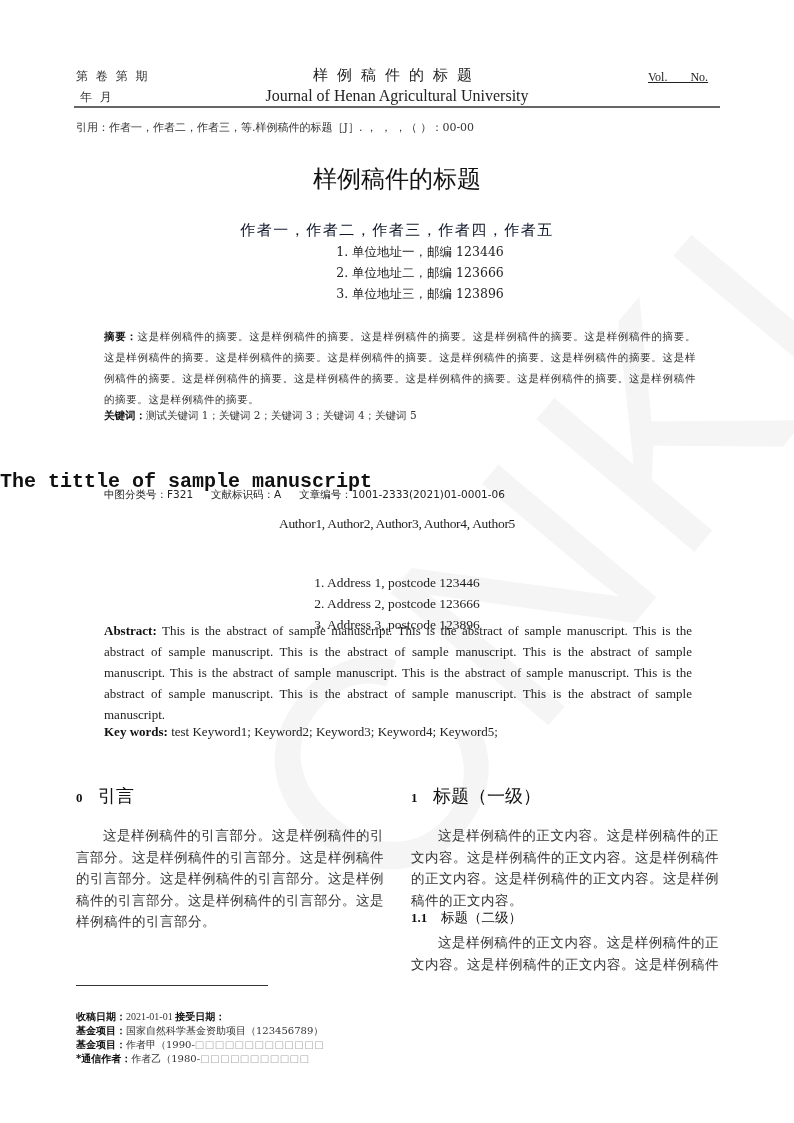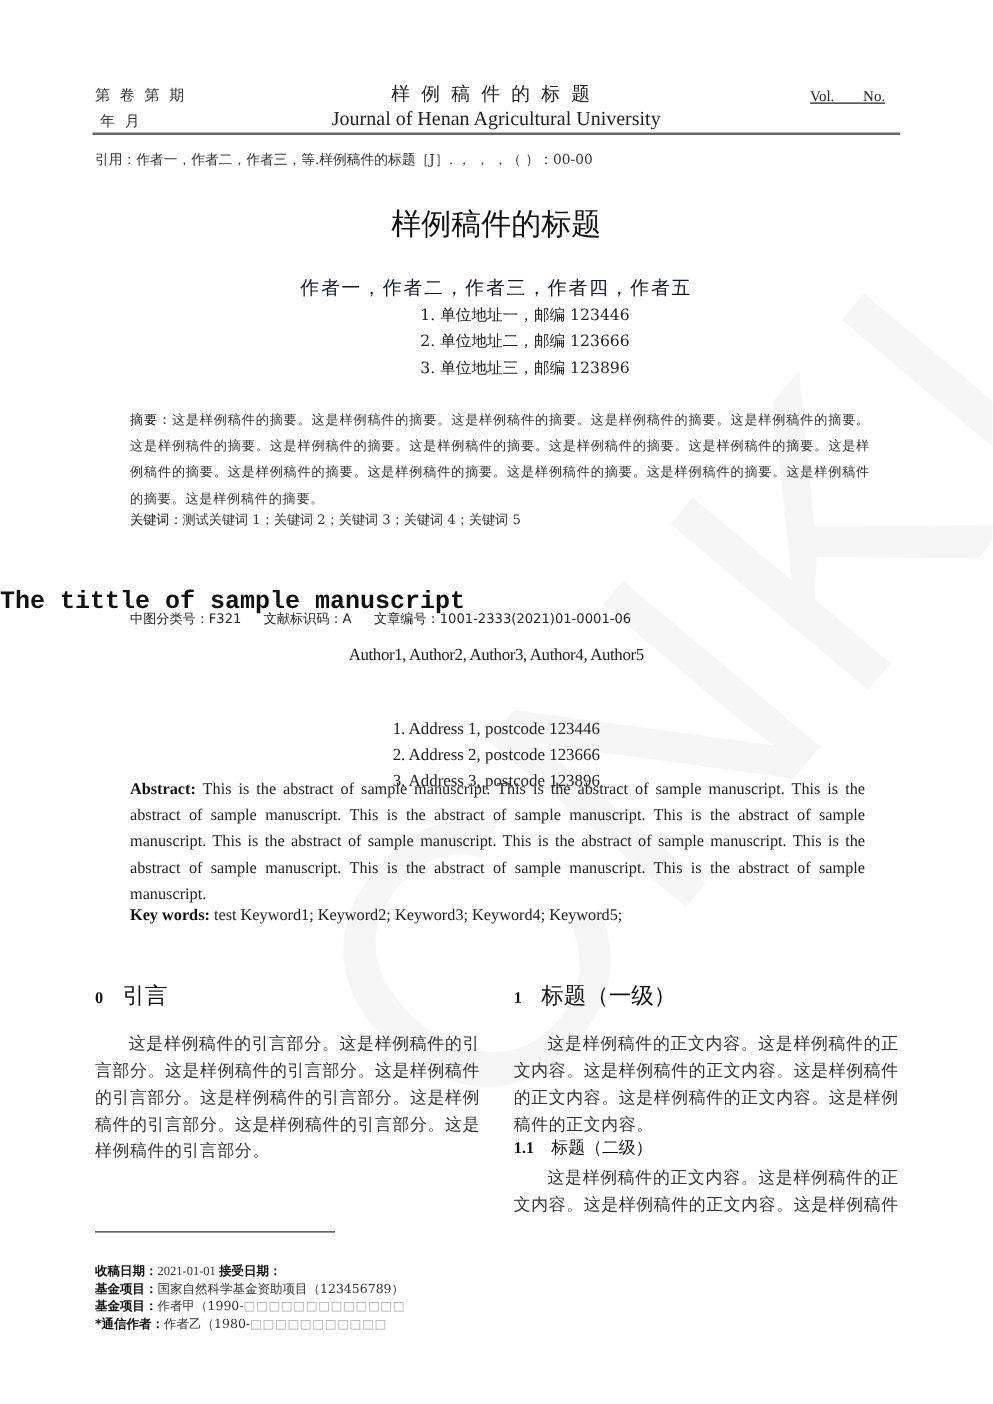--- a/index.html
+++ b/index.html
@@ -19,21 +19,21 @@
   .hdr-right { left: 648px; top: 70px; font-size: 12px; color:#222; word-spacing: 20px; text-decoration: underline; }
   .hdr-rule { left: 74px; top: 106px; width: 646px; height: 2px; background: #666; }
 
   .cite { left: 76px; top: 120px; font-size: 11px; color:#333; }
 
   .title-cn { left: 0; width: 794px; top: 163px; text-align: center; font-size: 24px; color:#111; }
   .authors-cn { left: 0; width: 794px; top: 221px; text-align: center; font-size: 15px; letter-spacing: 1.5px; color:#0f172a; }
   .addr-cn { left: 0; width: 794px; text-align: center; font-size: 12.5px; color:#222;padding-left:23px; }
 
   .abs-cn { left: 104px; top: 326px; width: 592px; font-size: 10.5px; line-height: 21px; color:#333; text-align: justify; letter-spacing: 0.6px; }
-  .abs-cn b, .kw-cn b { font-weight: normal; color:#111; }
+  .abs-cn b, .kw-cn b { font-weight: bold; color:#111; }
   .kw-cn { left: 104px; top: 409px; font-size: 10.5px; color:#333; }
   .class-cn { left: 104px; top: 456px; font-size: 10.5px; color:#222;margin-top:32px; }
   .class-cn span.gap { display:inline-block; width: 18px; }
 
   .title-en { left: 0; width: 630px; top: 470px; text-align: left; font-size: 20px; font-weight: bold; color:#111;font-family:Liberation Mono, monospace; }
   .authors-en { left: 0; width: 794px; top: 516px; text-align: center; font-size: 13.5px; color:#222; letter-spacing:-0.3px; }
   .addr-en { left: 0; width: 794px; text-align: center; font-size: 13.5px; color:#222;margin-top:36px; }
 
   .abs-en { left: 104px; top: 620px; width: 588px; font-size: 13px; line-height: 21px; color:#222; text-align: justify; }
   .abs-en b, .kw-en b { font-weight: bold; color:#111; }

